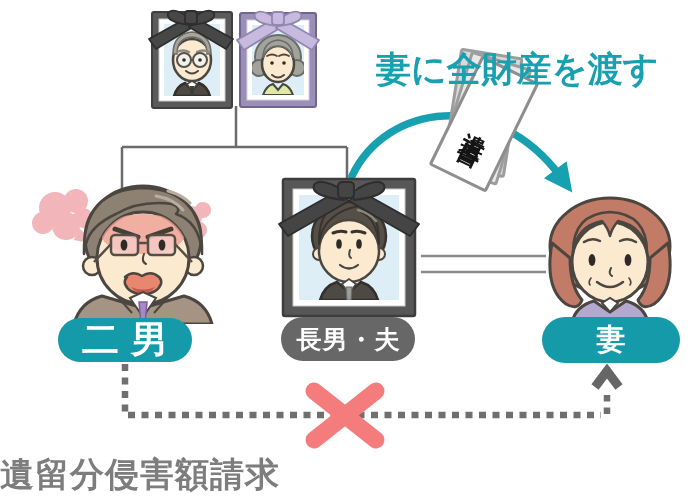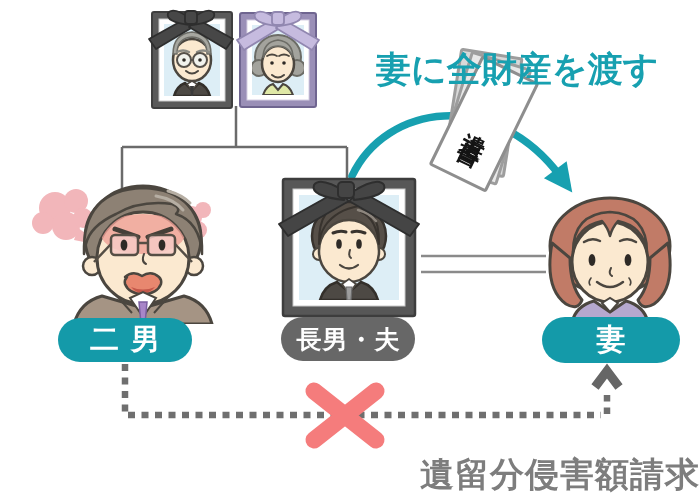--- a/index.html
+++ b/index.html
@@ -6,26 +6,26 @@
   .stage{position:relative;width:700px;height:500px;background:#ffffff;overflow:hidden;
          font-family:"Liberation Sans",sans-serif;}
   .abs{position:absolute;}
   svg.abs{z-index:2;}
   #connectors{z-index:1;}
   .title{position:absolute;left:376px;top:7px;font-size:35px;font-weight:800;
          color:var(--teal,#17a0b0);white-space:nowrap;z-index:5;letter-spacing:0;margin-top:39px;}
   .pill{position:absolute;display:flex;align-items:center;justify-content:center;
         color:#ffffff;font-weight:800;z-index:3;border-radius:23px;white-space:nowrap;}
   .pill span{display:inline-block;}
-  #pill-son{left:58px;top:318px;width:134px;height:44px;background:var(--teal_pill,#149aa9);font-size:29px;}
+  #pill-son{left:58px;top:318px;width:134px;height:44px;background:var(--teal_pill,#149aa9);font-size:37px;}
   #pill-son span{letter-spacing:12px;margin-right:-12px;}
   #pill-husband{left:281px;top:317px;width:134px;height:44px;background:var(--gray_pill,#676767);font-size:25px;}
   #pill-husband span{letter-spacing:1px;margin-right:-1px;}
   #pill-wife{left:542px;top:317px;width:138px;height:46px;background:var(--teal_pill,#149aa9);font-size:29px;}
-  .caption{position:absolute;left:0;top:452px;width:700px;text-align:right;font-size:34px;
+  .caption{position:absolute;left:0;top:452px;width:700px;text-align:left;font-size:34px;
            font-weight:800;color:var(--caption_gray,#7d7d7d);letter-spacing:1px;z-index:2;}
   .will{position:absolute;left:452px;top:63px;width:64px;height:122px;
         transform:rotate(26deg);z-index:4;}
   .will .sheet{position:absolute;left:0;top:0;width:100%;height:100%;
         border:3px solid #8e8e8e;border-radius:3px;background:#ffffff;box-sizing:border-box;}
   .will .back1{background:#e8e8e8;border-color:#9d9d9d;transform:rotate(-9deg) translate(5px,-4px);transform-origin:40% 85%;}
   .will .back2{background:#d9d9d9;border-color:#9d9d9d;transform:rotate(-17deg) translate(9px,-7px);transform-origin:40% 85%;}
   .will .face{display:flex;align-items:center;justify-content:center;}
   .will-label{writing-mode:vertical-rl;text-orientation:upright;font-size:24px;font-weight:700;
         color:#141414;letter-spacing:4px;font-family:"DejaVu Serif",serif;line-height:1;}

